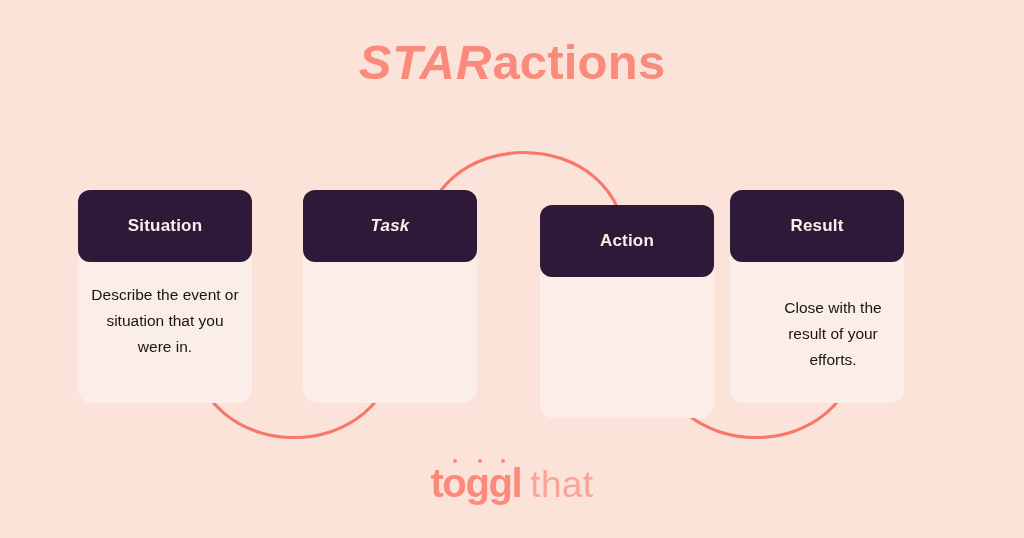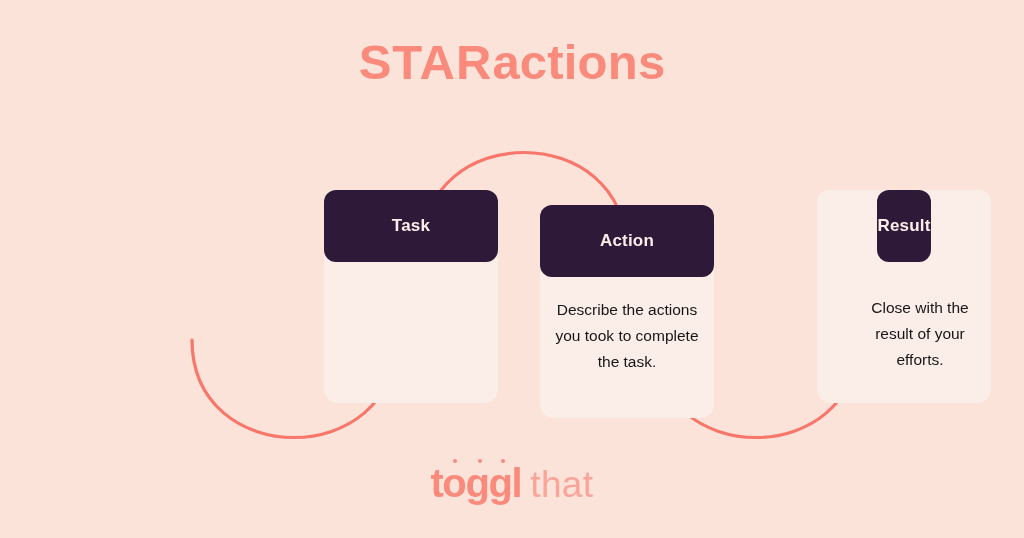--- a/index.html
+++ b/index.html
@@ -28,20 +28,21 @@
     width: 1024px;
     text-align: center;
     font-size: 49px;
     font-weight: bold;
     color: #FA8A7B;
     letter-spacing: 0.2px;
     line-height: 1.15;
     white-space: nowrap;
   }
   #title .star {
+    font-style: italic;
     letter-spacing: 1px;
     margin-right: 0;
   }
   #title .method {
     font-style: normal;
   }
 
   
   #arcs {
     position: absolute;
@@ -99,23 +100,23 @@
   .card-body-text {
     color: #161616;
     font-size: 15.5px;
     line-height: 1.68;
     text-align: center;
     font-weight: normal;
   }
 
   
   #card-0 { left: 78px; }
-  #card-1 { left: 324px; }
+  #card-1 { left: 303px; font-style: italic; }
   #card-2 { left: 540px; margin-top: 15px; }
-  #card-3 { left: 817px; align-items: center; }
+  #card-3 { left: 730px; }
 
   
   #card-1 .card-body { padding-top: 33px; }
   #card-3 .card-body { padding-top: 33px; padding-left: 44px; }
 
   
   #logo {
     position: absolute;
     left: 0;
     top: 463px;
@@ -167,33 +168,38 @@
   </div>
 
   <svg id="arcs" viewBox="0 0 1024 538" xmlns="http://www.w3.org/2000/svg">
     <path d="M 192 340 C 192 470, 396 470, 396 340" fill="none" stroke="#F8766A" stroke-width="3.2" stroke-linecap="round"></path>
     <path d="M 422 250 C 422 120, 626 120, 626 250" fill="none" stroke="#F8766A" stroke-width="3.2" stroke-linecap="round"></path>
     <path d="M 654 340 C 654 470, 858 470, 858 340" fill="none" stroke="#F8766A" stroke-width="3.2" stroke-linecap="round"></path>
   </svg>
 
   <div id="cards">
 
+    <div class="card" id="card-0">
+      <div class="card-header">
+        <span class="card-header-label">Situation</span>
+      </div>
+      <div class="card-body">
+        <span class="card-body-text">Describe the event or situation that you were in.</span>
+      </div>
+    </div>
 
     <div class="card" id="card-1">
       <div class="card-header">
         <span class="card-header-label">Task</span>
       </div>
     </div>
 
     <div class="card" id="card-2">
       <div class="card-header">
         <span class="card-header-label">Action</span>
-      </div>
-      <div class="card-body">
-        <span class="card-body-text">Describe the actions you took to complete the task.</span>
       </div>
     </div>
 
     <div class="card" id="card-3">
       <div class="card-header">
         <span class="card-header-label">Result</span>
       </div>
       <div class="card-body">
         <span class="card-body-text">Close with the result of your efforts.</span>
       </div>

